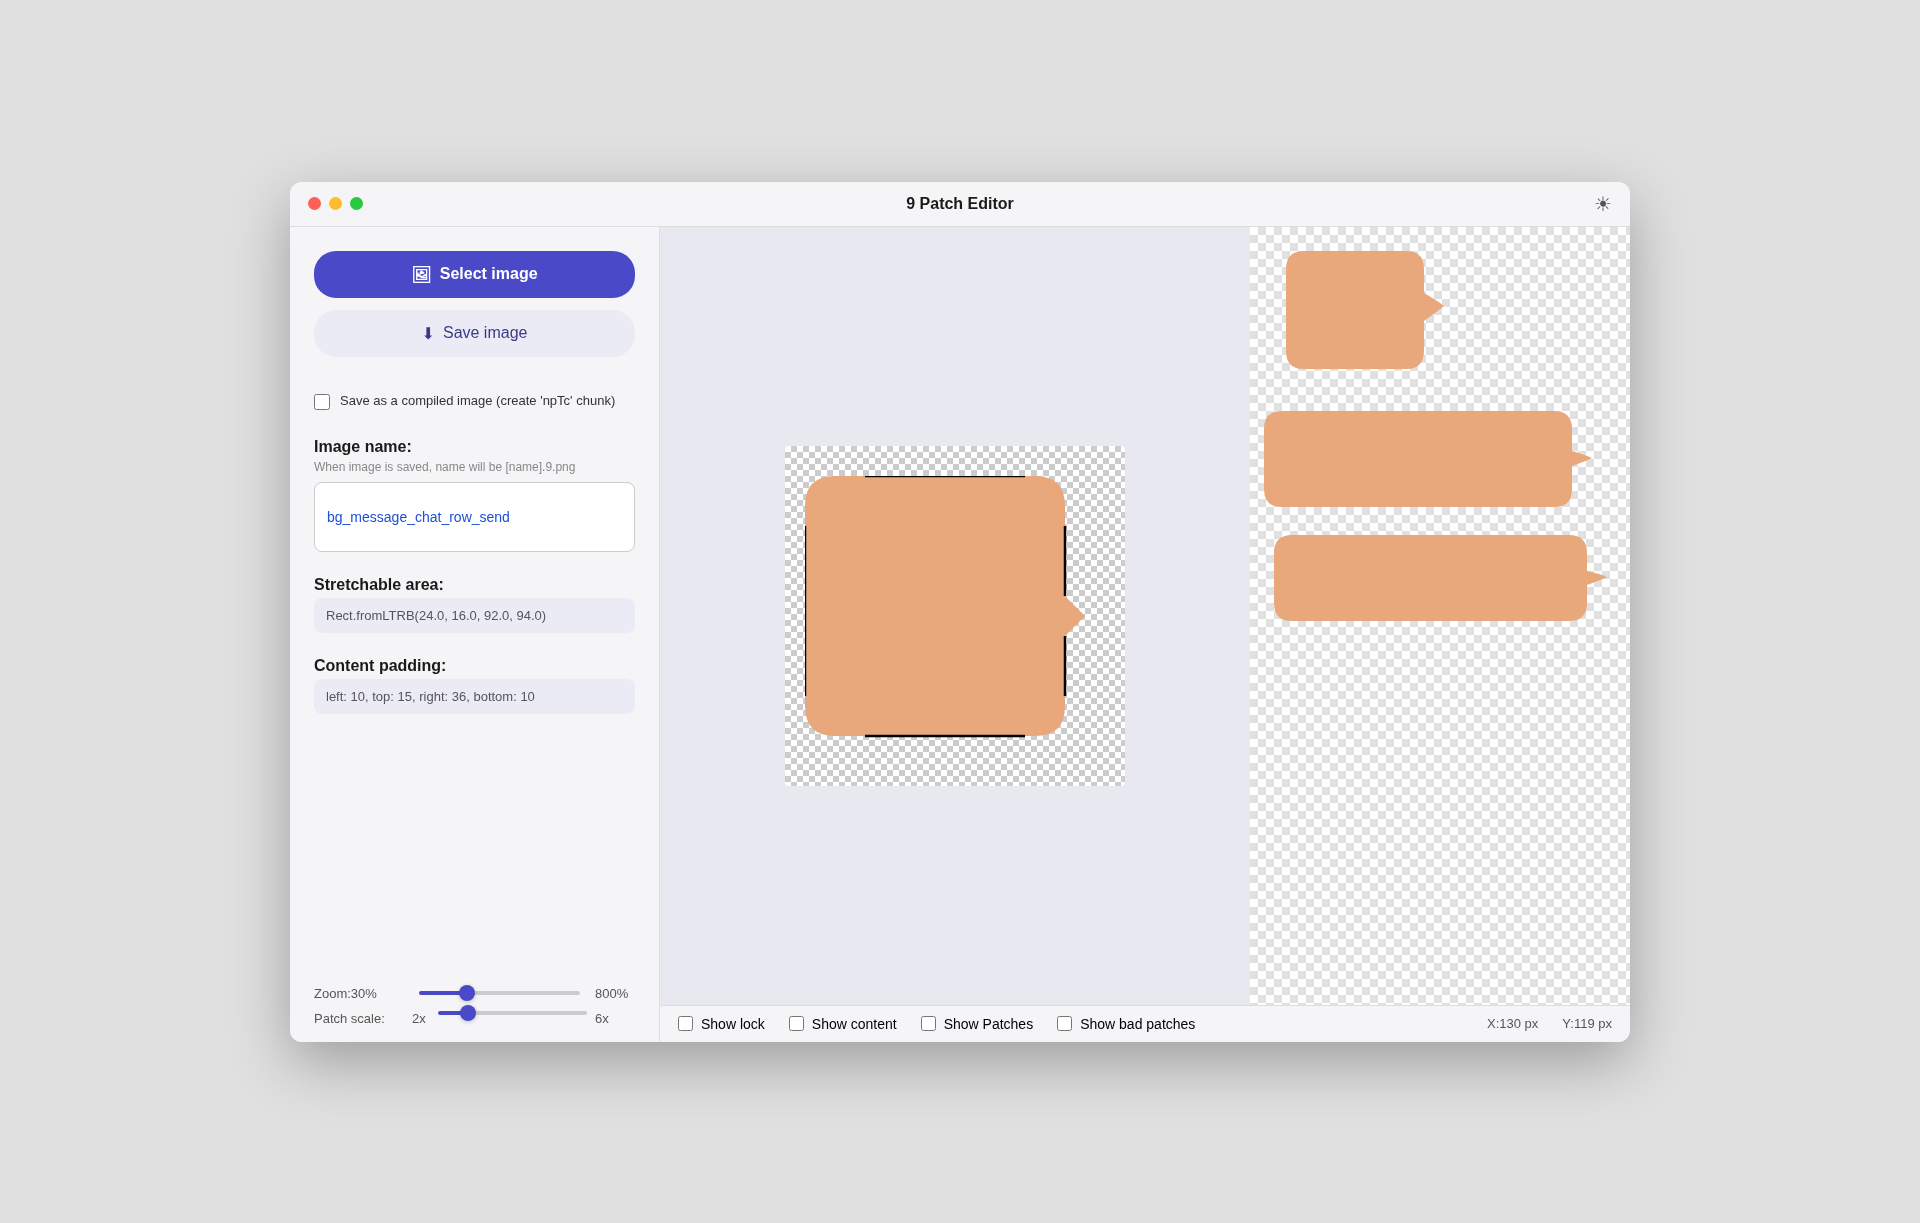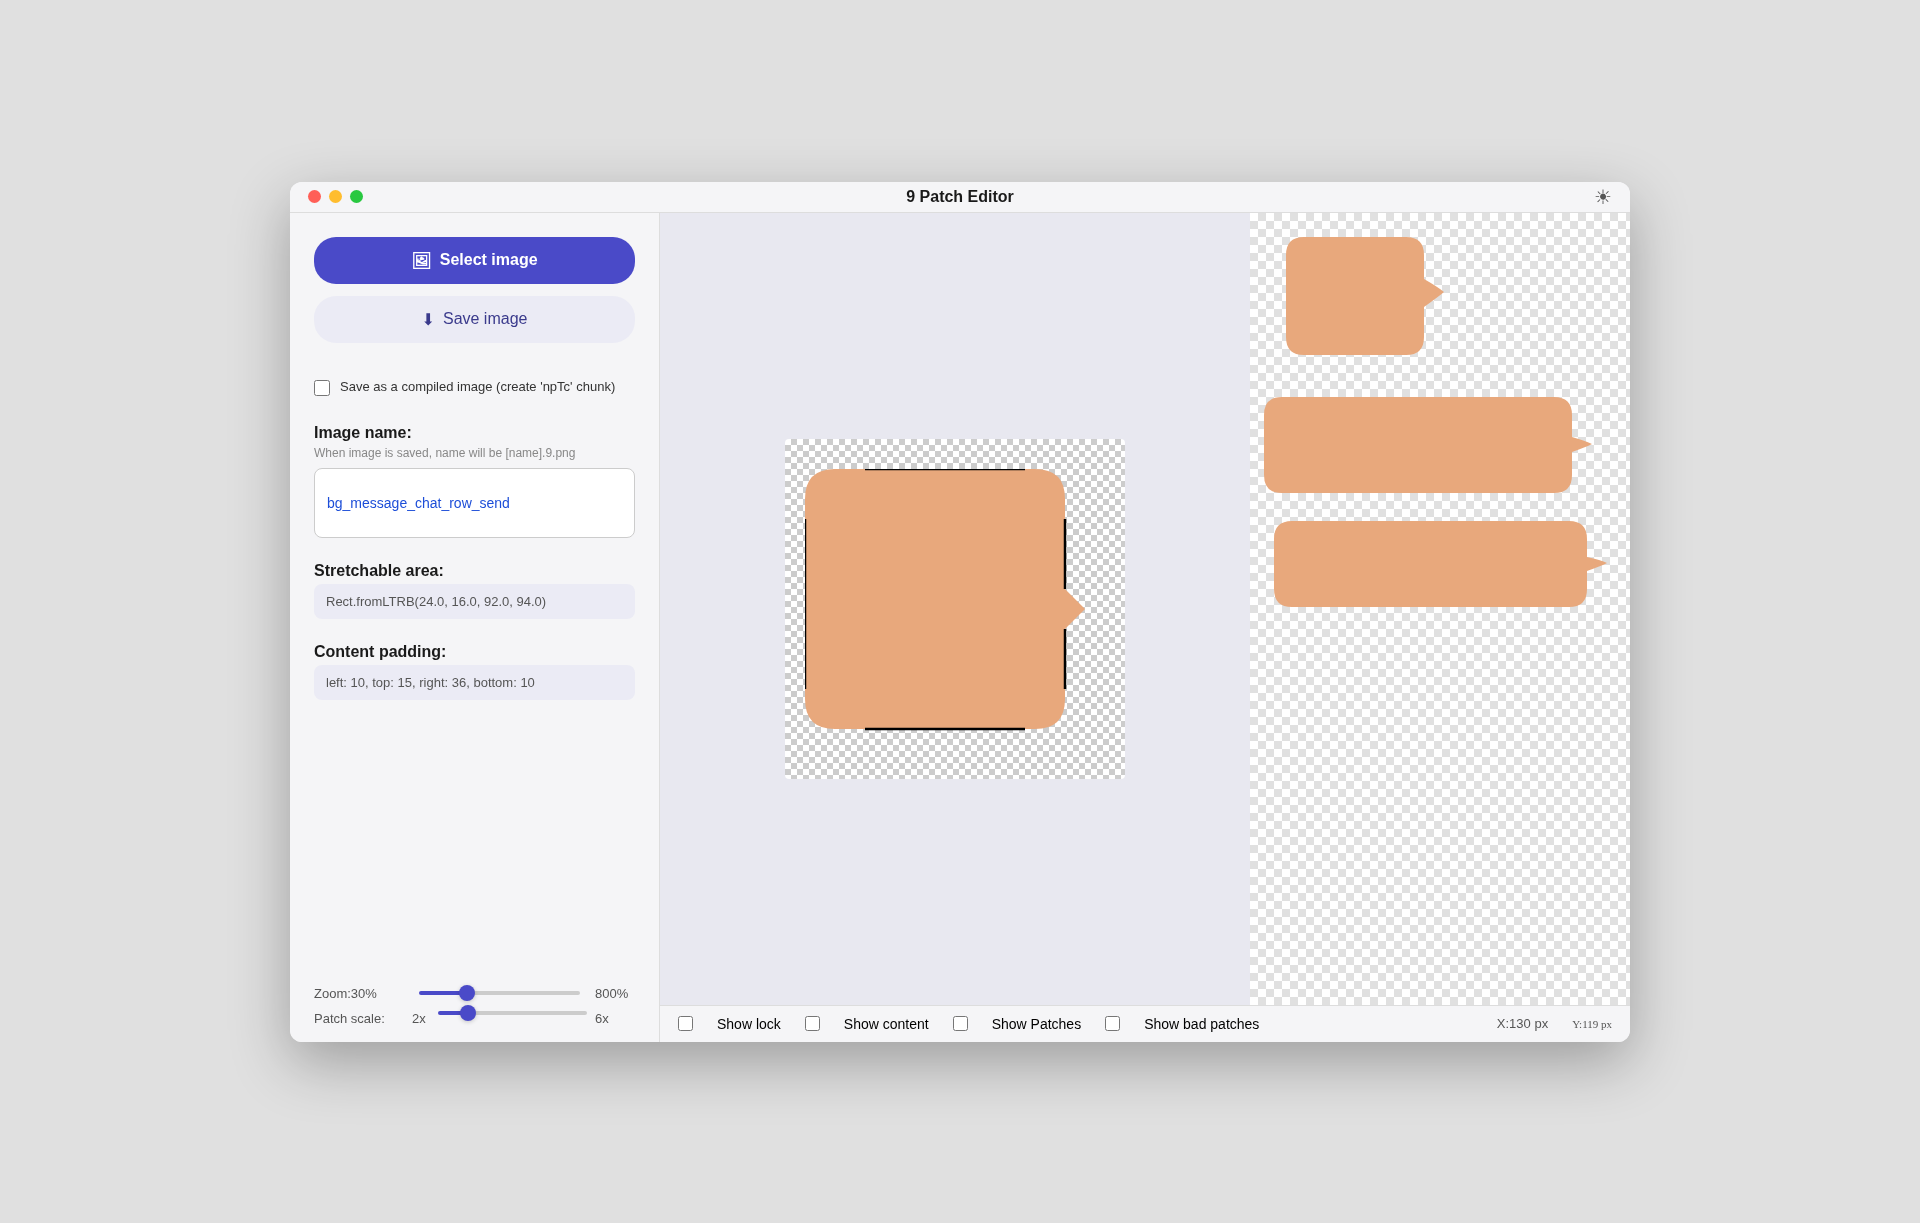--- a/index.html
+++ b/index.html
@@ -17,21 +17,21 @@
       border-radius: 12px;
       box-shadow: 0 20px 60px rgba(0,0,0,0.3);
       width: 1340px;
       min-height: 860px;
       display: flex;
       flex-direction: column;
       overflow: hidden;
     }
     .titlebar {
       background: #f5f5f7;
-      padding: 3px 18px;
+      padding: 10px 18px;
       display: flex;
       align-items: center;
       justify-content: space-between;
       border-bottom: 1px solid #ddd;
       position: relative;
     }
     .traffic-lights {
       display: flex;
       gap: 8px;
     }
@@ -225,21 +225,21 @@
         linear-gradient(-45deg, #ccc 25%, transparent 25%),
         linear-gradient(45deg, transparent 75%, #ccc 75%),
         linear-gradient(-45deg, transparent 75%, #ccc 75%);
       background-size: 12px 12px;
       background-position: 0 0, 0 6px, 6px -6px, -6px 0;
       background-color: white;
     }
     .checkbox-group {
       display: flex;
       align-items: center;
-      gap: 24px;
+      gap: 8px;
     }
     .checkbox-group input[type="checkbox"] {
       width: 15px;
       height: 15px;
       cursor: pointer;
     }
     .checkbox-group label {
       font-size: 14px;
       cursor: pointer;
     }
@@ -420,18 +420,18 @@
         </div>
 
         <div class="checkbox-group">
           <input type="checkbox" id="showBad" style="">
           <label for="showBad">Show bad patches</label>
         </div>
 
         <div style="flex:1;"></div>
 
         <span style="font-size:13px;color:#555;">X:130 px</span>
-        <span style="font-size:11px;color:#555;font-family:Liberation Serif, serif;">Y:119 px</span>
+        <span style="font-size:13px;color:#555;">Y:119 px</span>
       </div>
 
     </div>
   </div>
 </div>
 
 </body></html>

